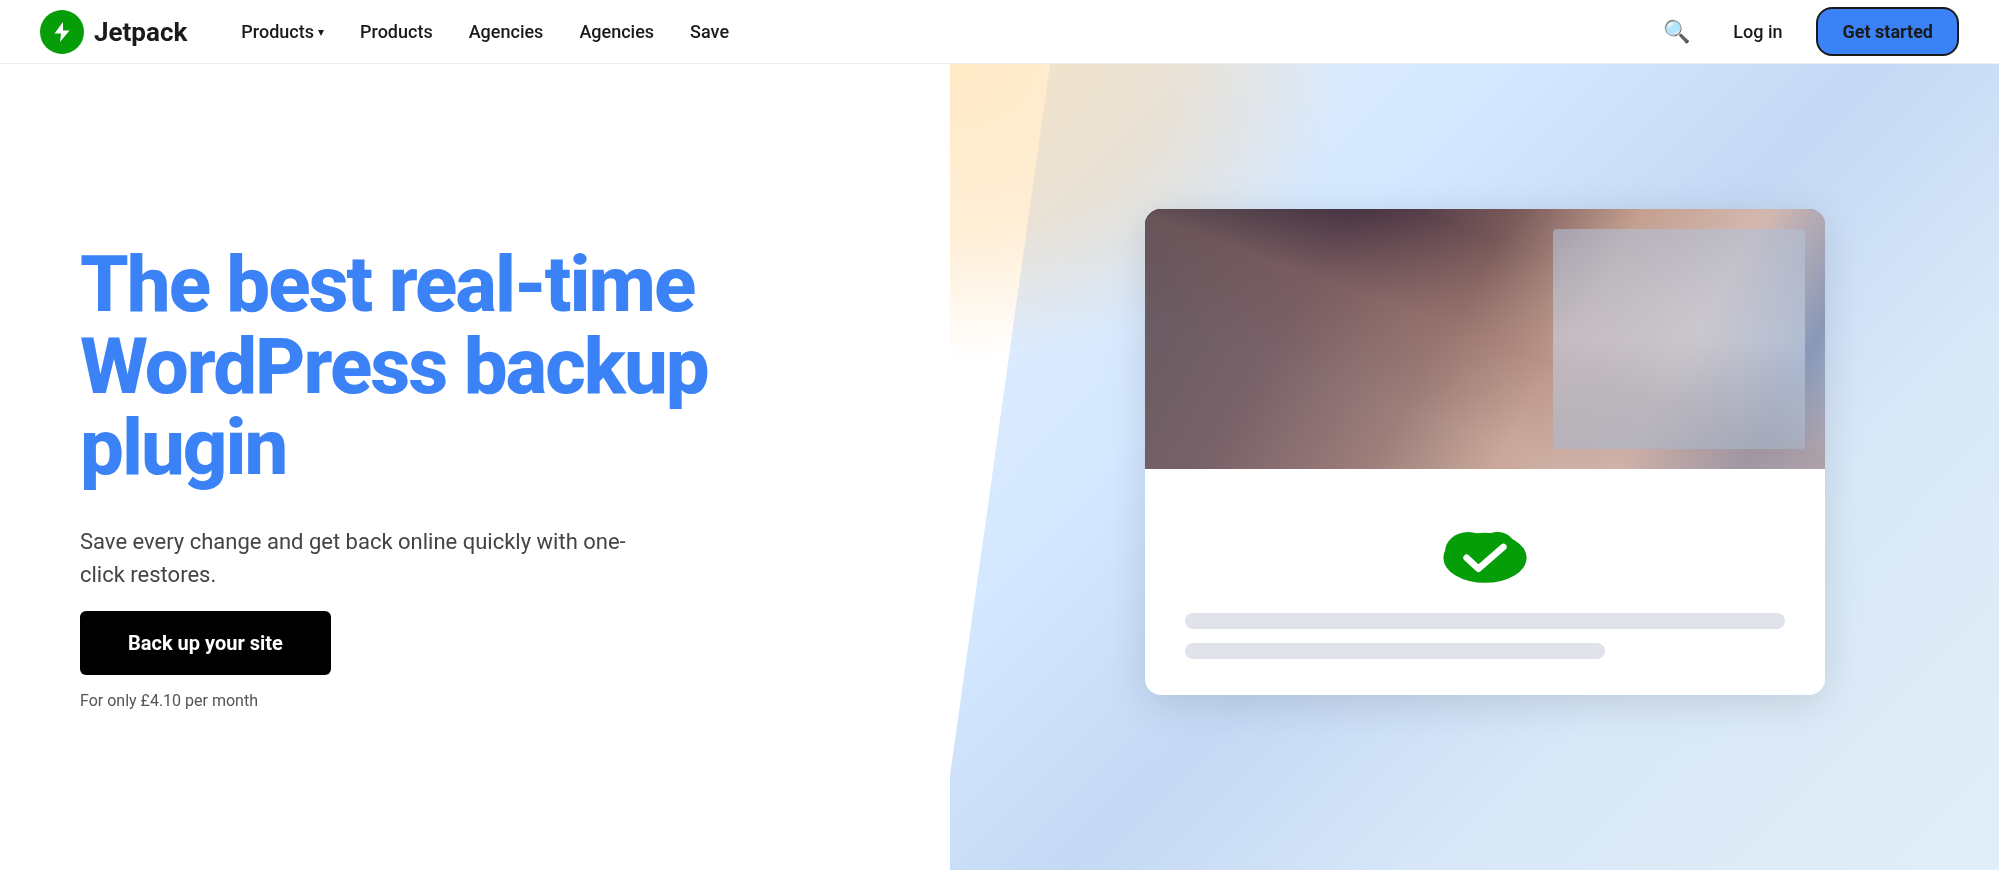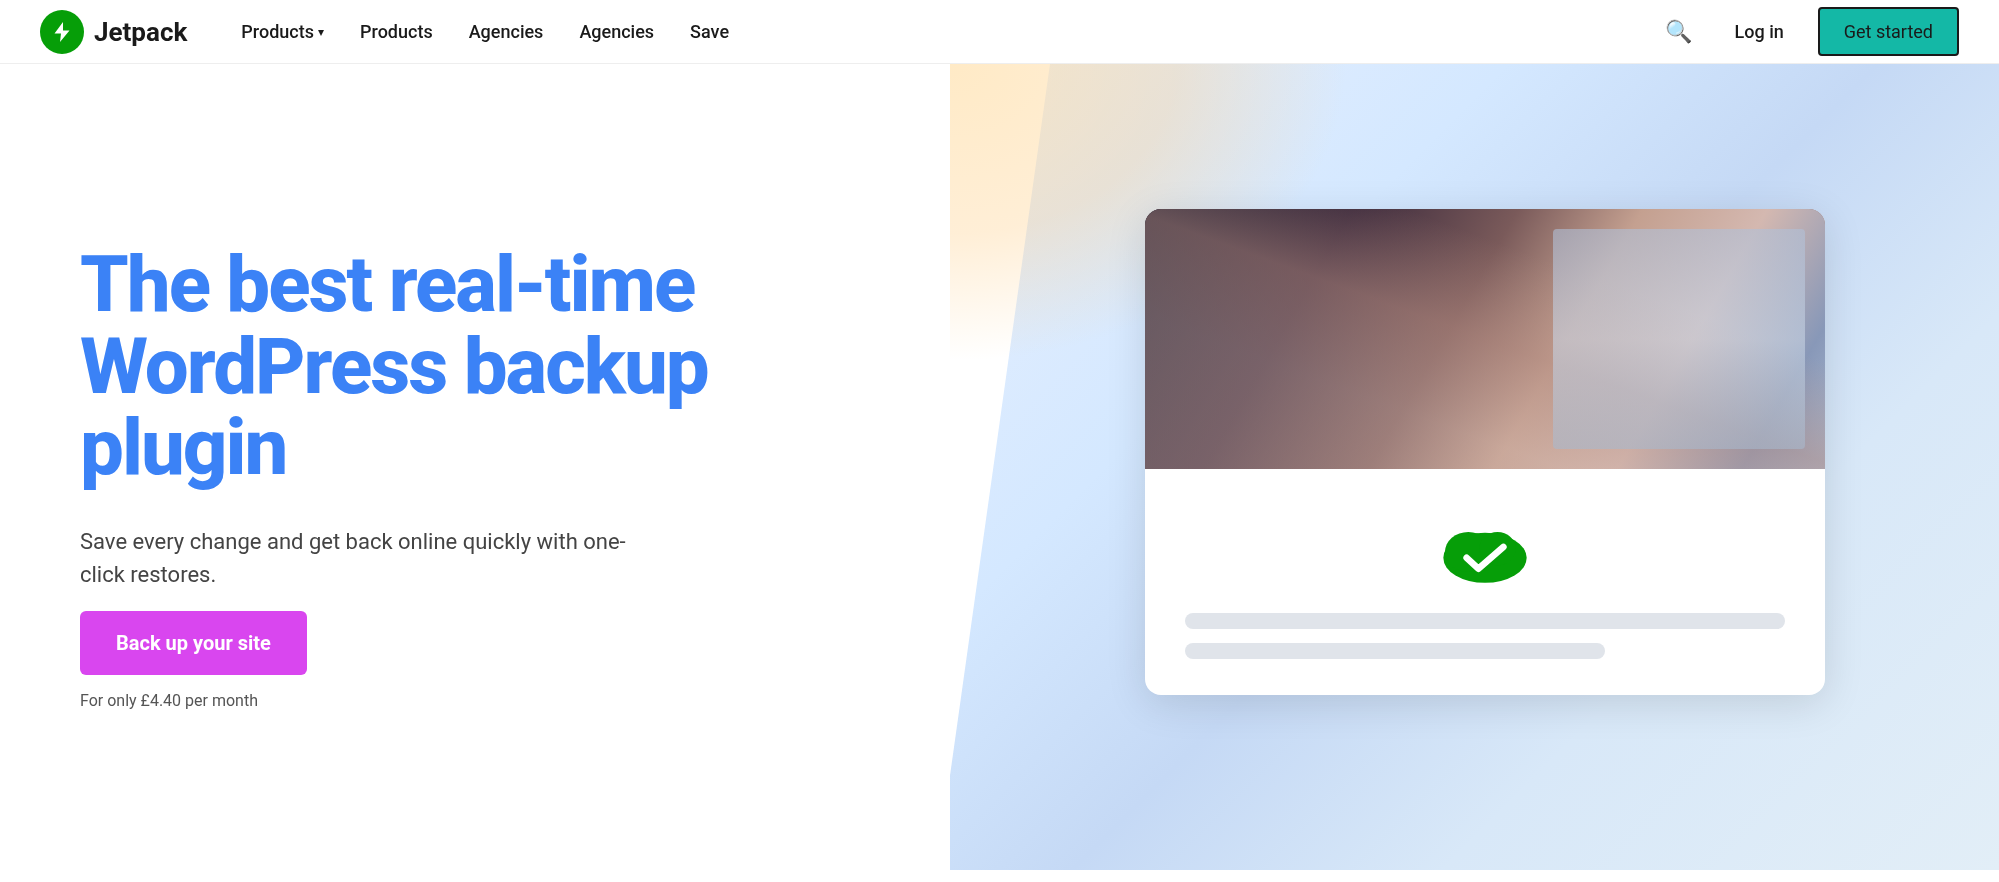--- a/index.html
+++ b/index.html
@@ -81,29 +81,29 @@
       border: none;
       font-size: 18px;
       font-weight: 500;
       color: #1a1a1a;
       cursor: pointer;
       padding: 8px 14px;
       text-decoration: none;
       text-align: center;
     }
     .get-started-btn {
-      background: #14b8a6;
+      background: #3b82f6;
       border: 2px solid #1a1a1a;
       font-size: 18px;
-      font-weight: 400;
+      font-weight: 700;
       color: #1a1a1a;
       cursor: pointer;
       padding: 12px 24px;
       text-decoration: none;
-      border-radius: 4px;
+      border-radius: 16px;
     }
 
     
     main {
       display: flex;
       height: calc(882px - 76px);
       position: relative;
     }
 
     
@@ -127,25 +127,25 @@
     }
     .hero-subtitle {
       font-size: 22px;
       color: #444;
       line-height: 1.5;
       margin-bottom: 20px;
       max-width: 560px;
     }
     .cta-button {
       display: inline-block;
-      background: #d946ef;
+      background: #000000;
       color: #fff;
       font-size: 20px;
       font-weight: 700;
-      padding: 20px 36px;
+      padding: 20px 48px;
       border-radius: 6px;
       border: none;
       cursor: pointer;
       text-decoration: none;
       width: fit-content;
       margin-bottom: 16px;
     }
     .price-note {
       font-size: 16px;
       color: #555;
@@ -301,21 +301,21 @@
     <a class="get-started-btn" href="#">Get started</a>
   </div>
 </header>
 
 <main>
 
   <div class="left-content">
     <h1 class="hero-title">The best real-time WordPress backup plugin</h1>
     <p class="hero-subtitle">Save every change and get back online quickly with one-click restores.</p>
     <a class="cta-button" href="#">Back up your site</a>
-    <span class="price-note">For only £4.40 per month</span>
+    <span class="price-note">For only £4.10 per month</span>
   </div>
 
   <div class="right-area">
     <div class="right-bg"></div>
     <div class="warm-gradient"></div>
 
     <div class="card-container">
       <div class="card">
         <div class="card-image"></div>
         <div class="card-body">

